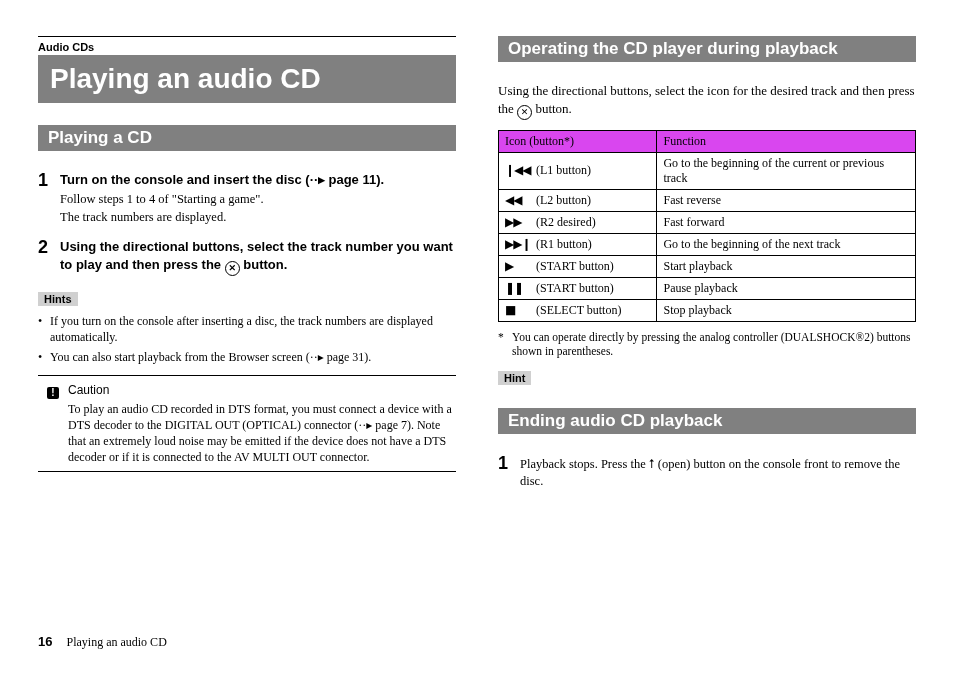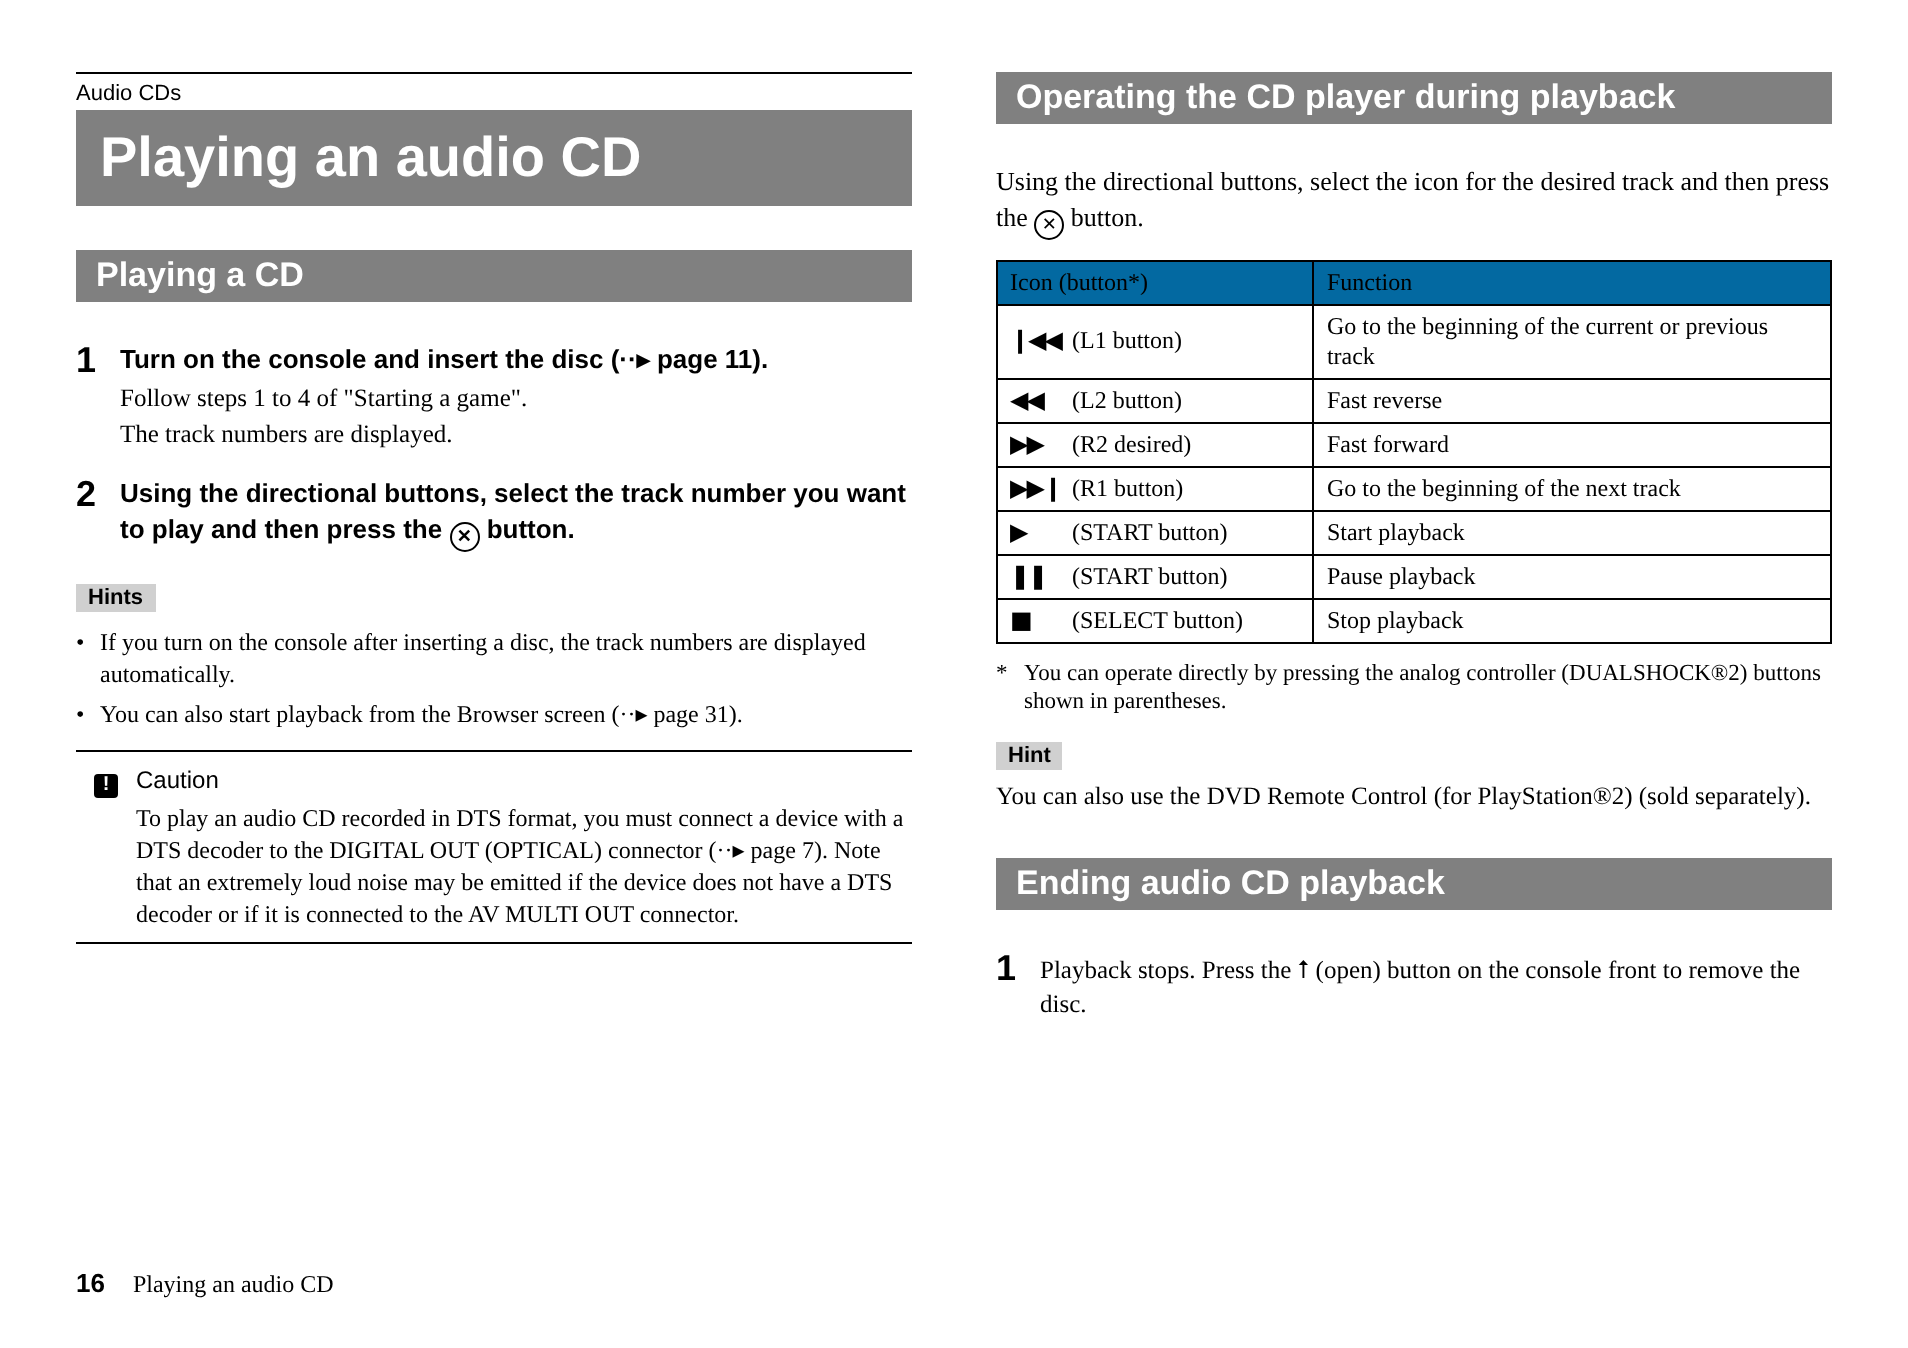--- a/index.html
+++ b/index.html
@@ -21,21 +21,21 @@
     flex: 1 1 auto;
     display: flex;
     gap: 42px;
   }
   .col {
     flex: 1 1 50%;
     min-width: 0;
   }
   .eyebrow {
     font-family: Arial, Helvetica, sans-serif;
-    font-weight: 400;
+    font-weight: 700;
     font-size: 11px;
     border-top: 1px solid #000;
     padding-top: 4px;
     margin-bottom: 0;
   }
   .main-title {
     font-family: Arial, Helvetica, sans-serif;
     font-weight: 700;
     font-size: 28px;
     color: #fff;
@@ -146,21 +146,21 @@
     font-size: 12px;
     margin-bottom: 8px;
   }
   table.tbl th, table.tbl td {
     border: 1px solid #000;
     padding: 3px 6px;
     text-align: left;
     vertical-align: middle;
   }
   table.tbl th {
-    background: #0369a1;
+    background: #d946ef;
     font-family: "Times New Roman", serif;
     font-weight: normal;
   }
   .icon-cell {
     white-space: nowrap;
     font-family: "Times New Roman", serif;
   }
   .note {
     font-size: 11.5px;
     line-height: 1.3;
@@ -300,21 +300,20 @@
             </tr>
           </tbody>
       </table>
 
       <div class="note">
         <span class="star">*</span>
         <span>You can operate directly by pressing the analog controller (DUALSHOCK®2) buttons shown in parentheses.</span>
       </div>
 
       <div class="label-box" style="margin-top:12px;">Hint</div>
-      <div class="hint-body">You can also use the DVD Remote Control (for PlayStation®2) (sold separately).</div>
 
       <div class="sub-title" style="margin-top:22px;">Ending audio CD playback</div>
 
       <div class="step">
         <div class="num">1</div>
         <div class="body">
           <div class="sub-line">Playback stops. Press the ⭡ (open) button on the console front to remove the disc.</div>
         </div>
       </div>
     </div>

